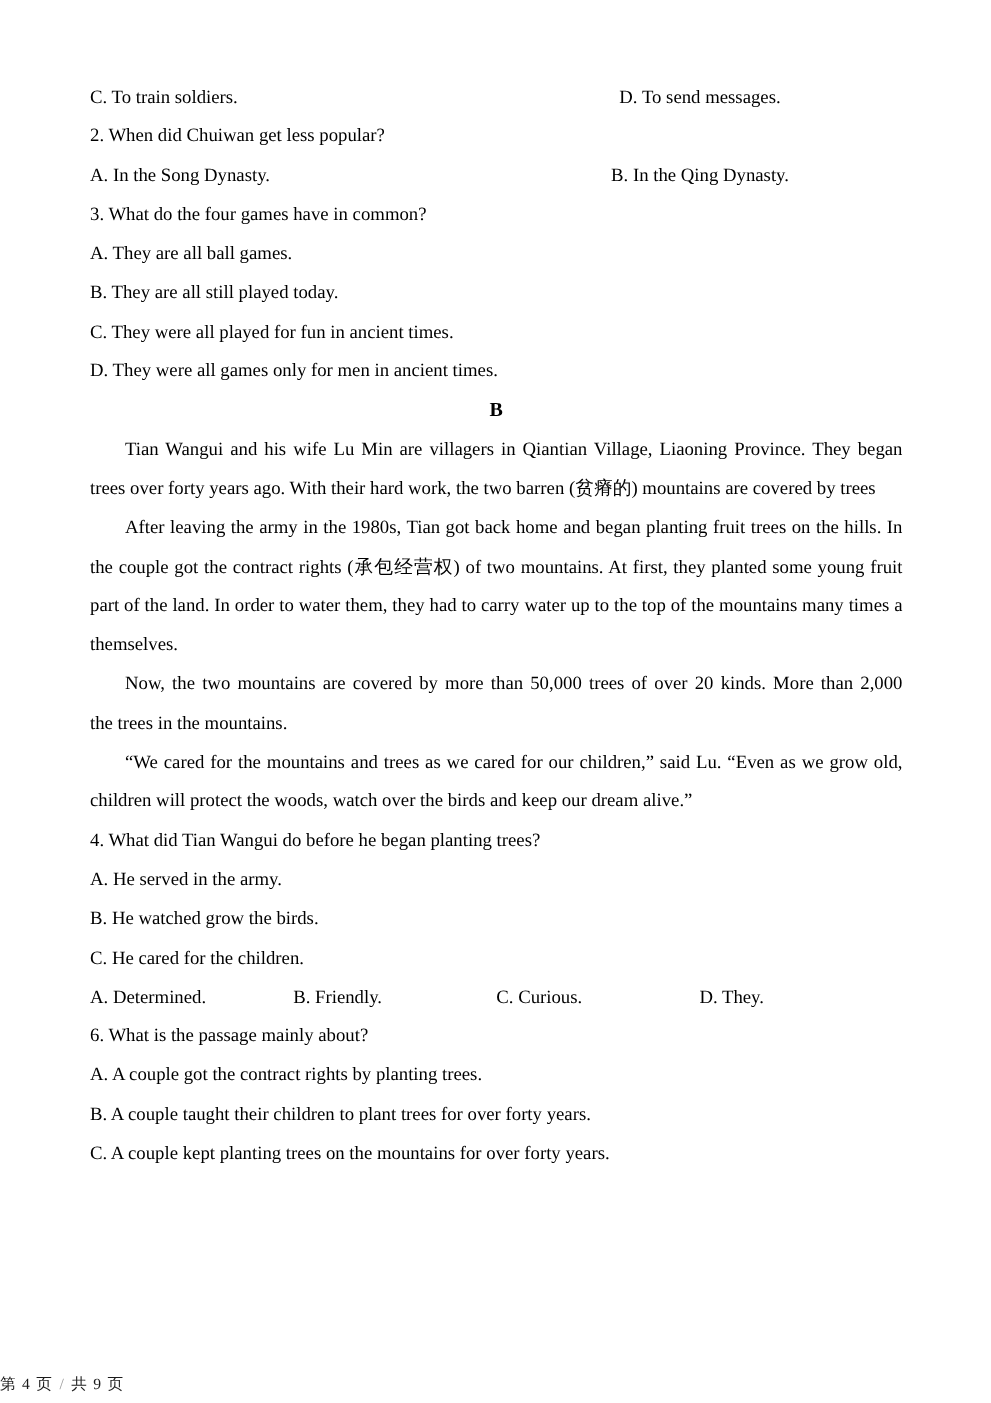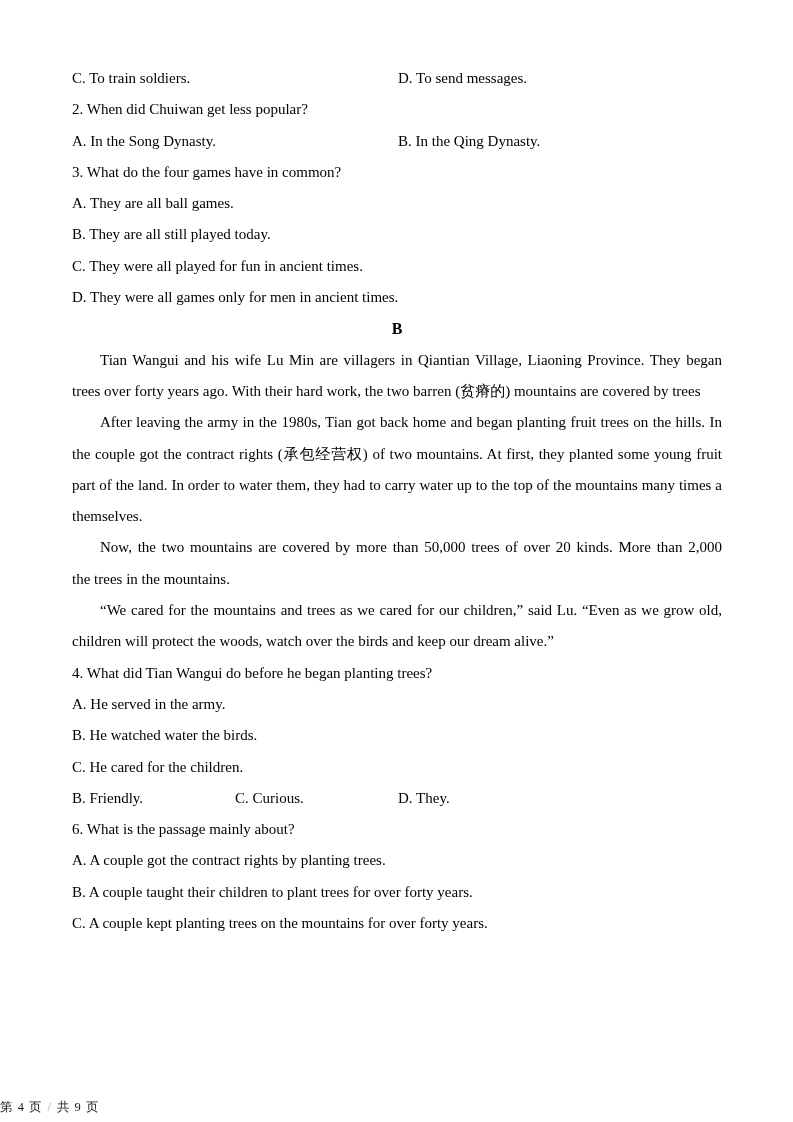--- a/index.html
+++ b/index.html
@@ -35,21 +35,21 @@
     text-align:justify;
     text-align-last:justify;
   }
   .pline.plast {
     text-align:left;
     text-align-last:left;
   }
   .indent { text-indent:28px; }
   .two-col { display:flex; }
   .two-col .col-left { display:inline-block; width:326px; }
-  .two-col .col-right { display:inline-block; flex:1; }
+  .two-col .col-right { display:inline-block; flex:1;text-align:center; }
   .four-col { display:flex; }
   .four-col .col-q { display:inline-block; width:163px; }
   .section-heading {
     height:31.3px;
     line-height:31.3px;
     text-align:center;
     font-weight:bold;
     font-size:16px;
   }
   .footer {
@@ -100,24 +100,25 @@
     <div class="pline plast">themselves.</div>
 
     <div class="pline indent">Now, the two mountains are covered by more than 50,000 trees of over 20 kinds. More than 2,000 birds live in</div>
     <div class="pline plast">the trees in the mountains.</div>
 
     <div class="pline indent">“We cared for the mountains and trees as we cared for our children,” said Lu. “Even as we grow old, our</div>
     <div class="pline plast">children will protect the woods, watch over the birds and keep our dream alive.”</div>
 
     <div class="line">4. What did Tian Wangui do before he began planting trees?</div>
     <div class="line">A. He served in the army.</div>
-    <div class="line">B. He watched water the birds.</div>
+    <div class="line">B. He watched grow the birds.</div>
     <div class="line">C. He cared for the children.</div>
 
     <div class="line four-col">
+      <span class="col-q">A. Determined.</span>
       <span class="col-q">B. Friendly.</span>
       <span class="col-q">C. Curious.</span>
       <span class="col-q">D. They.</span>
     </div>
 
     <div class="line">6. What is the passage mainly about?</div>
     <div class="line">A. A couple got the contract rights by planting trees.</div>
     <div class="line">B. A couple taught their children to plant trees for over forty years.</div>
     <div class="line">C. A couple kept planting trees on the mountains for over forty years.</div>
 

